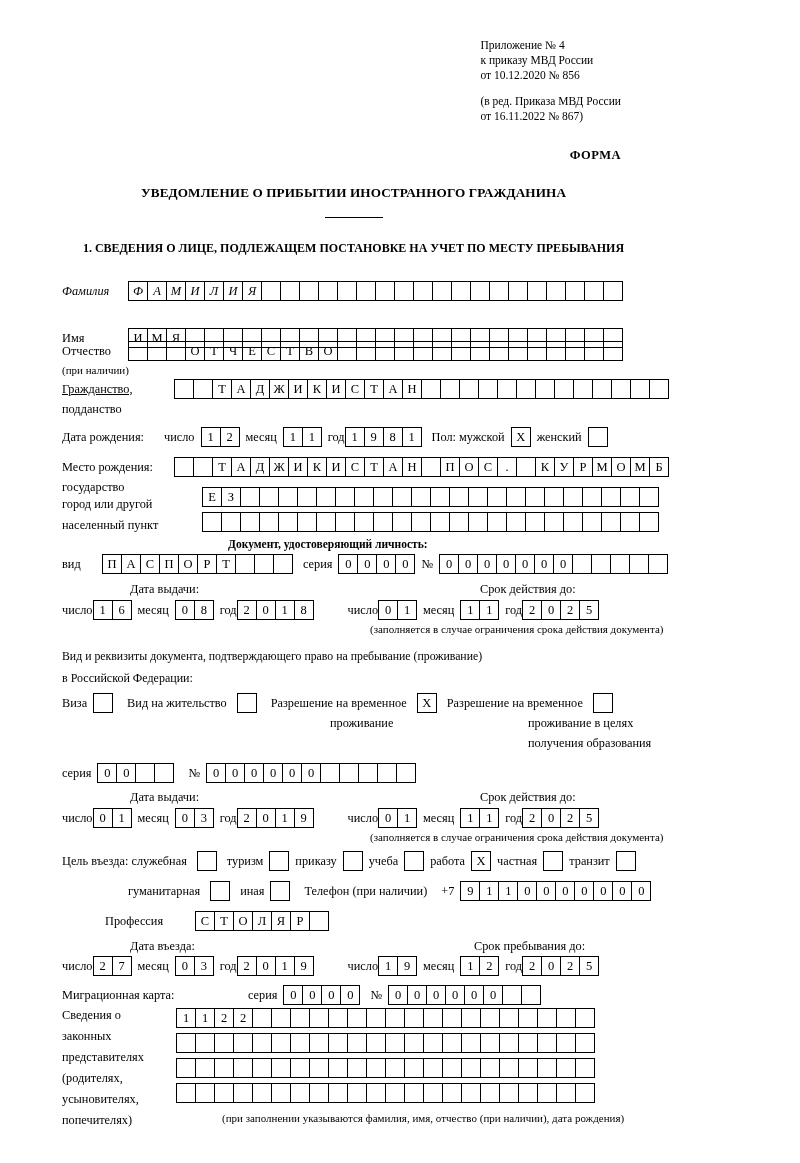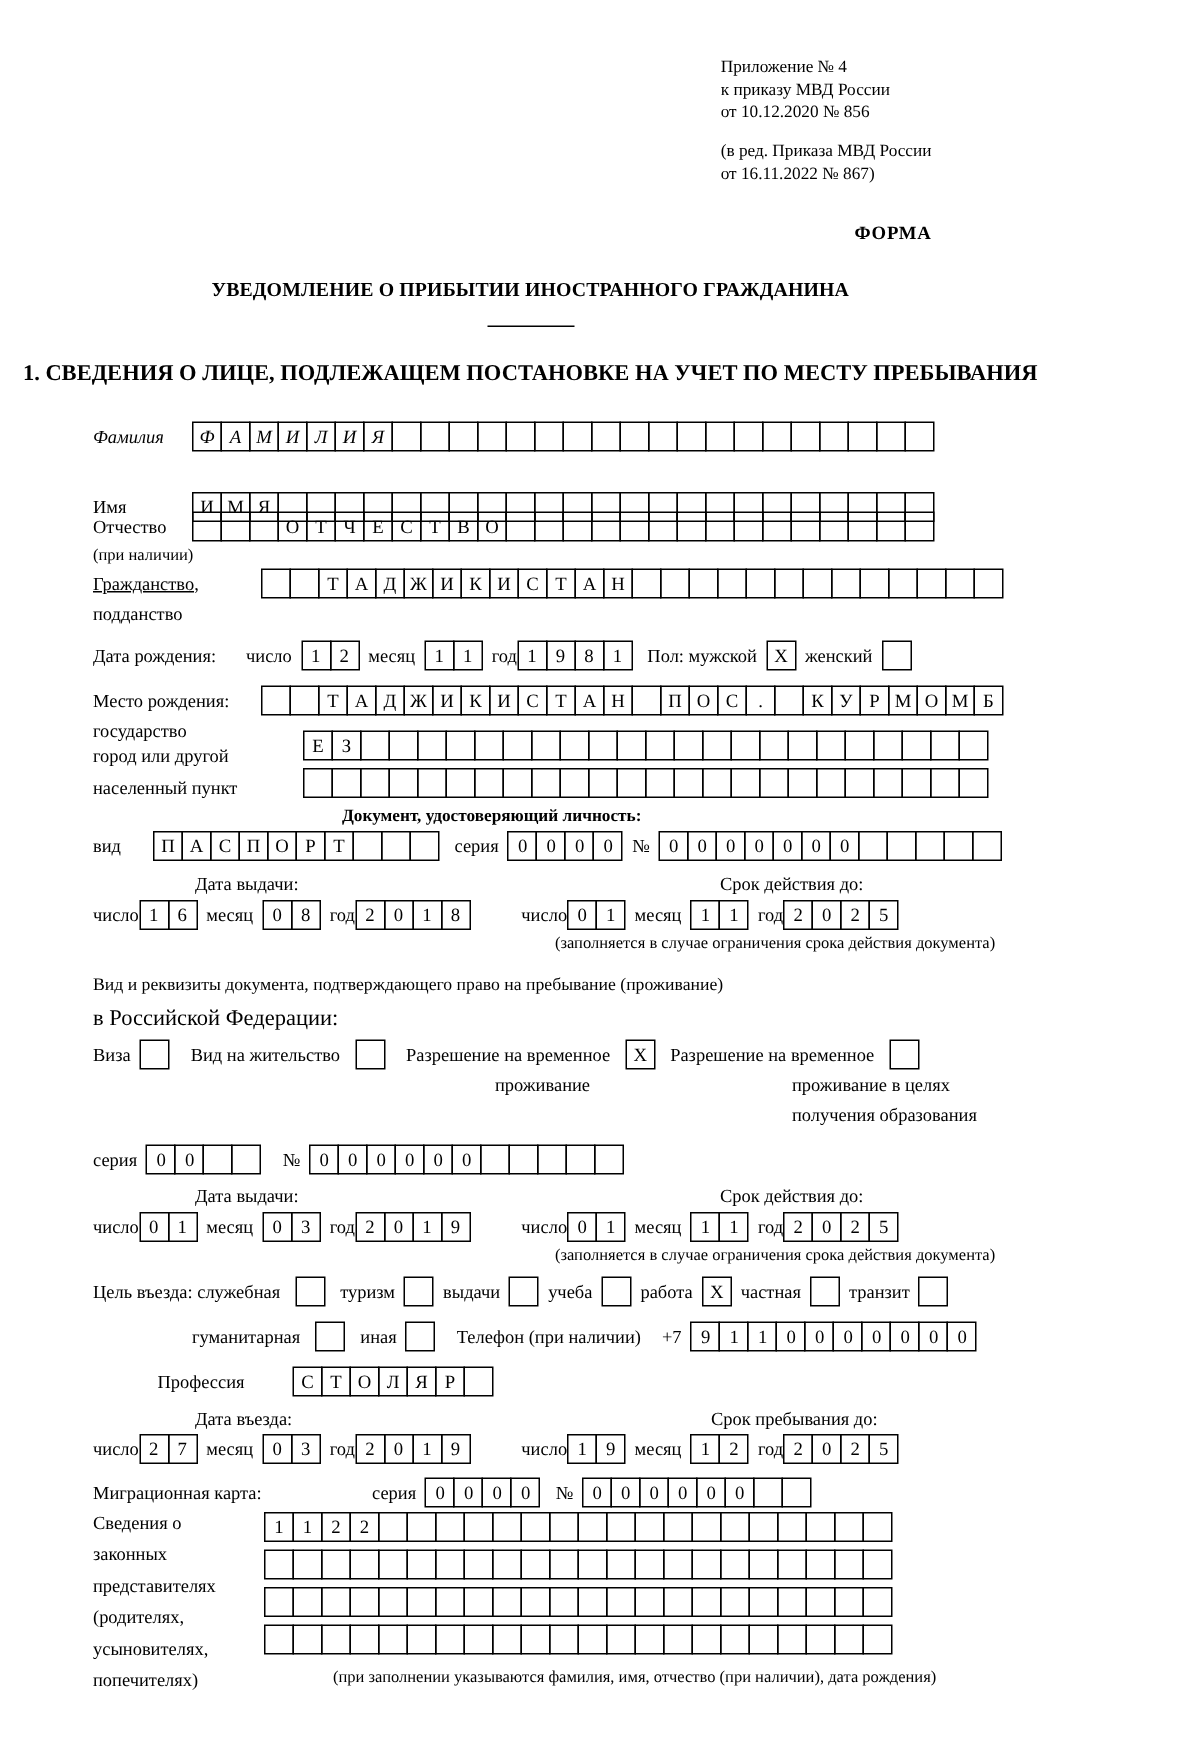--- a/index.html
+++ b/index.html
@@ -40,21 +40,21 @@
     font-weight: bold;
     line-height: 19px;
     letter-spacing: .1px;
   }
   .title .ul { display: inline-block; width: 58px; border-bottom: 1px solid #000; vertical-align: -2px; }
 
   .section1 {
     position: absolute;
     top: 241px; left: 0; right: 0;
     text-align: center;
-    font-size: 15px;
+    font-size: 12px;
     font-weight: bold;
   }
 
   
   .row { position: absolute; display: flex; align-items: center; }
   .lbl { font-size: 12.3px; white-space: nowrap; }
   .lbl.small { font-size: 11px; }
   .bold { font-weight: bold; }
 
   
@@ -454,21 +454,21 @@
         <span class="cell">2</span>
         <span class="cell">0</span>
         <span class="cell">2</span>
         <span class="cell">5</span>
       </span>
   </div>
 
   <div class="note" style="position:absolute; top:623px; left:370px;">(заполняется в случае ограничения срока действия документа)</div>
 
   <div class="lbl" style="position:absolute; top:649px; left:62px; font-size:11.8px;">Вид и реквизиты документа, подтверждающего право на пребывание (проживание)</div>
-  <div class="lbl" style="position:absolute; top:671px; left:62px; font-size:15px;">в Российской Федерации:</div>
+  <div class="lbl" style="position:absolute; top:671px; left:62px; font-size:12px;">в Российской Федерации:</div>
 
   <div class="row" style="top:693px; left:62px;">
     <span class="lbl">Виза</span>
     <span class="gap6"></span>
     <span class="box"></span>
     <span class="gap14"></span>
     <span class="lbl">Вид на жительство</span>
     <span class="gap10"></span>
     <span class="box"></span>
     <span class="gap14"></span>
@@ -562,21 +562,21 @@
 
   <div class="row" style="top:851px; left:62px;">
     <span class="lbl">Цель въезда: служебная</span>
     <span class="gap10"></span>
     <span class="box"></span>
     <span class="gap10"></span>
     <span class="lbl">туризм</span>
     <span class="gap6"></span>
     <span class="box"></span>
     <span class="gap6"></span>
-    <span class="lbl">выдачи</span>
+    <span class="lbl">приказу</span>
     <span class="gap6"></span>
     <span class="box"></span>
     <span class="gap6"></span>
     <span class="lbl">учеба</span>
     <span class="gap6"></span>
     <span class="box"></span>
     <span class="gap6"></span>
     <span class="lbl">работа</span>
     <span class="gap6"></span>
     <span class="box">Х</span>

